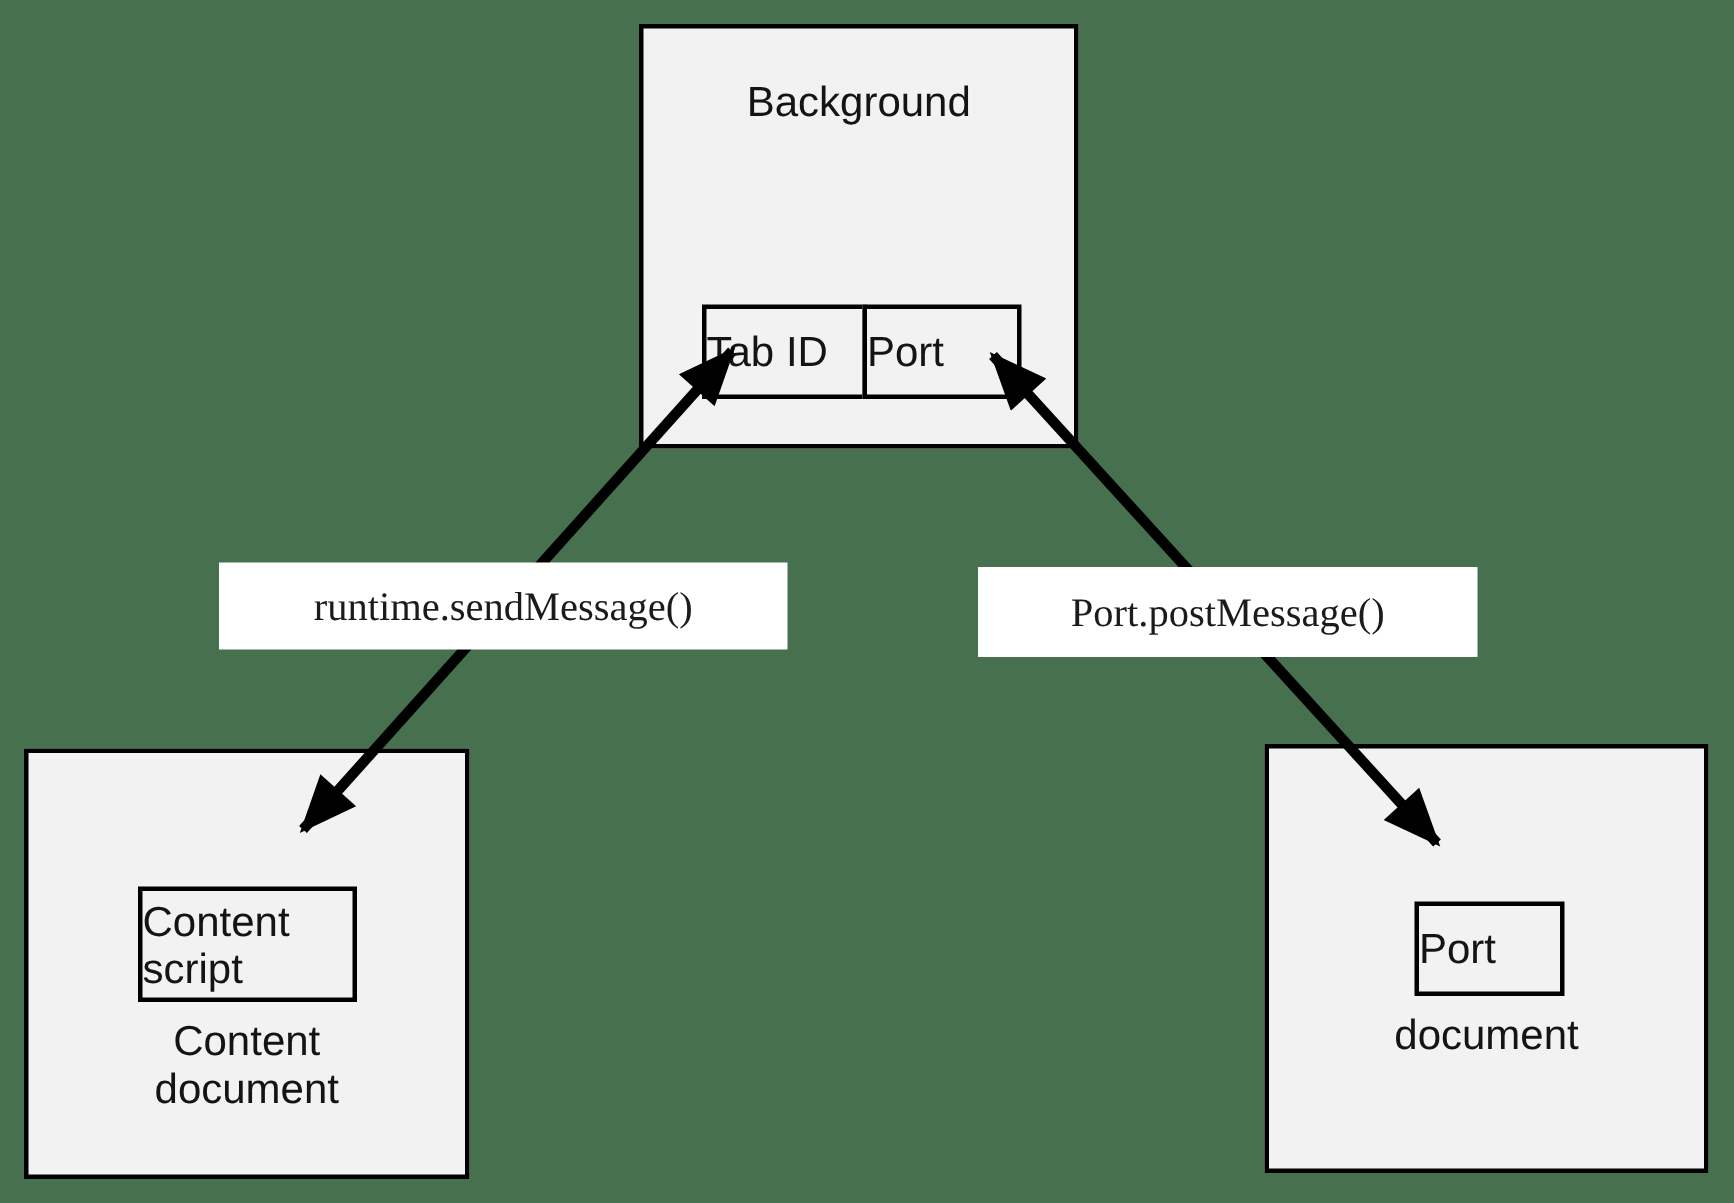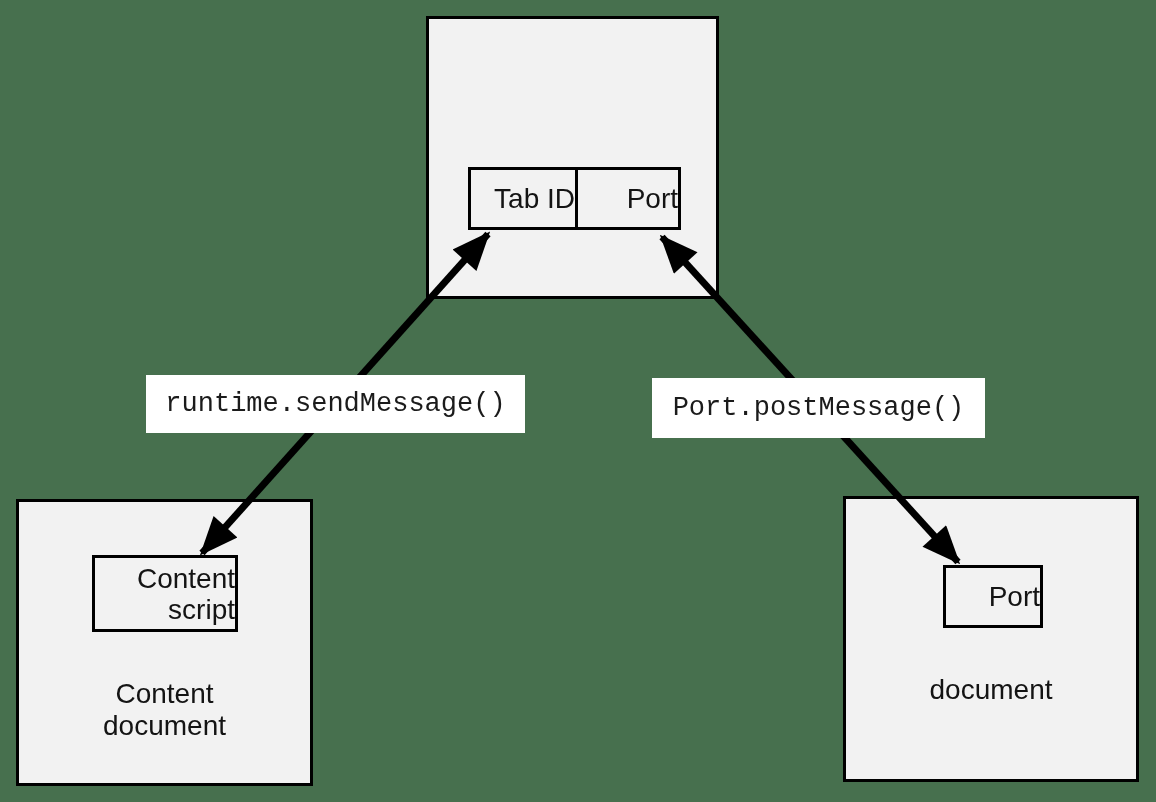--- a/index.html
+++ b/index.html
@@ -25,26 +25,27 @@
     background: var(--box-fill);
     border: 3px solid var(--box-border);
     z-index: 1;
   }
   .inner-box {
     position: absolute;
     background: var(--box-fill);
     border: 3px solid var(--box-border);
     z-index: 1;
     display: flex;
-    align-items: flex-end;
+    align-items: flex-start;
     justify-content: center;
     flex-direction: column;
     text-align: center;
     font-size: 28px;
     line-height: 31px;
+    margin-top: 36px;
   }
   .node-title {
     position: absolute;
     text-align: center;
     font-size: 28px;
     line-height: 32px;
     z-index: 1;
     color: var(--text);
   }
   .node-title span { display: block; }
@@ -71,33 +72,34 @@
     stroke-linecap: butt;
   }
   .arrow-head { fill: var(--arrow); }
   .code-label {
     position: absolute;
     background: var(--label-bg);
     z-index: 3;
     display: flex;
     align-items: center;
     justify-content: center;
-    font-family: Liberation Mono, monospace;
+    font-family: Liberation Serif, serif;
     font-size: 27px;
     color: #1b1b1b;
     white-space: nowrap;
   }
   #label-runtime { left: 146px; top: 375px; width: 379px; height: 58px; }
   #label-port    { left: 652px; top: 378px; width: 333px; height: 60px; text-align: center; }
 </style>
 </head>
 <body>
 
 <div class="node" id="bg-page"></div>
 <div class="node-title" id="bg-page-title">
+  <span>Background</span>
 </div>
 <div class="inner-box" id="tab-id-cell">
   <span>Tab ID</span>
 </div>
 <div class="inner-box" id="port-cell">
   <span>Port</span>
 </div>
 
 <div class="node" id="content-doc"></div>
 <div class="inner-box" id="content-script">

